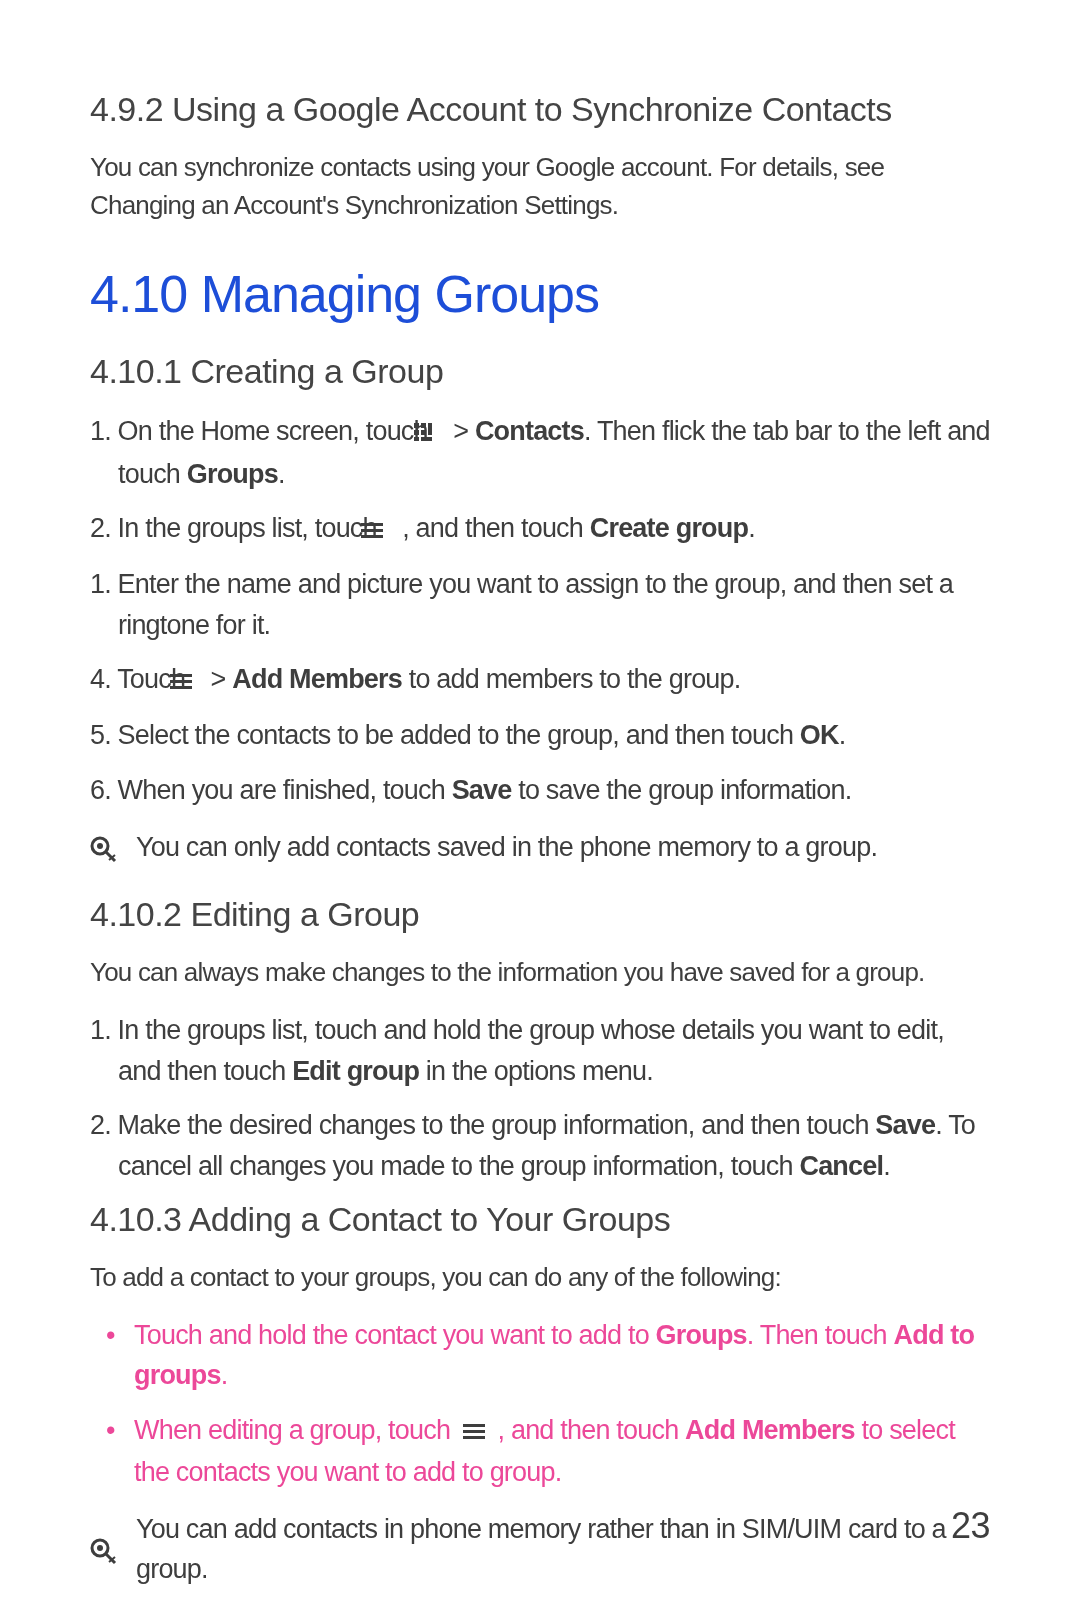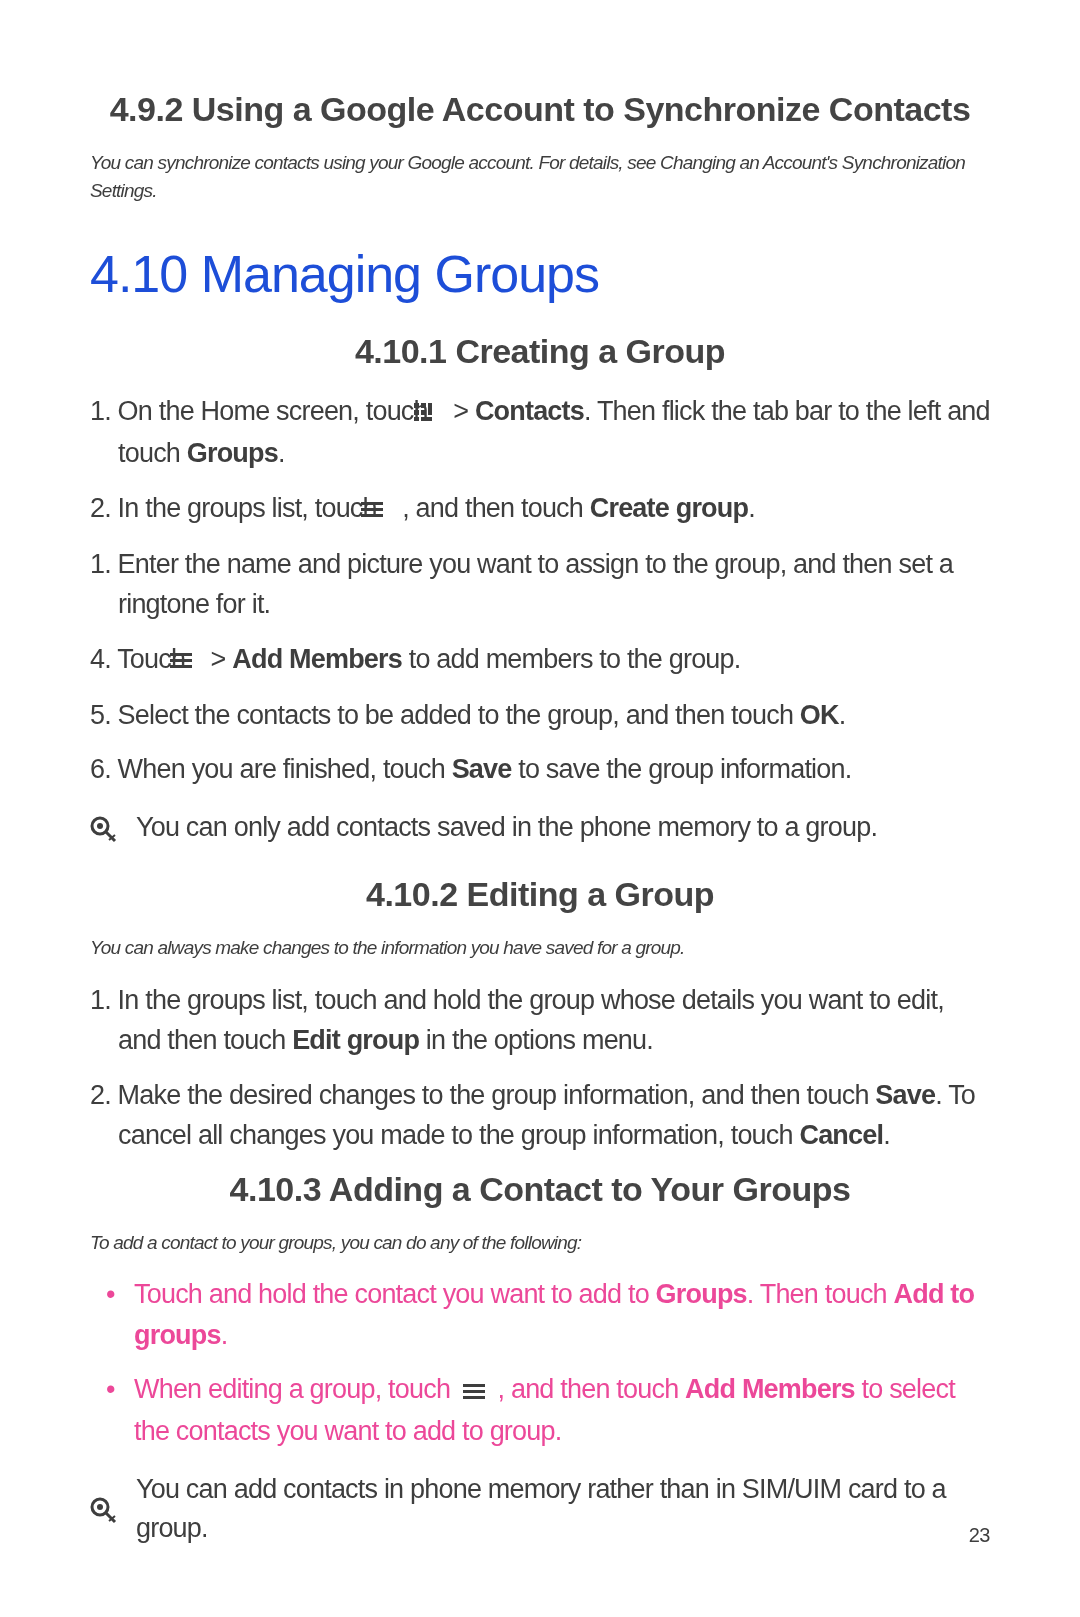--- a/index.html
+++ b/index.html
@@ -6,42 +6,40 @@
   html, body { width: 1080px; height: 1617px; background: #fff; }
   body {
     font-family: Arial, Helvetica, sans-serif;
     color: #3e3e3e;
     padding: 90px 90px 60px 90px;
     position: relative;
     letter-spacing: -0.5px;
   }
   .h3 {
     font-size: 34px;
-    font-weight: 700;
+    font-weight: 400;
     color: #444;
     margin-bottom: 20px;
     letter-spacing: -0.5px;
-    text-align: center;
   }
   .h2 {
     font-size: 52px;
     font-weight: 400;
     color: #1d4ed8;
     margin-top: 40px;
     margin-bottom: 28px;
     letter-spacing: -1px;
   }
   .para {
-    font-size: 19px;
+    font-size: 26px;
     line-height: 1.45;
     color: #3e3e3e;
     margin-bottom: 18px;
     letter-spacing: -0.8px;
     font-stretch: condensed;
-    font-style: italic;
   }
   .ol { list-style: none; counter-reset: step; }
   .ol > li {
     font-size: 27px;
     line-height: 1.5;
     color: #3e3e3e;
     margin-bottom: 14px;
     padding-left: 28px;
     text-indent: -28px;
     letter-spacing: -0.8px;
@@ -84,21 +82,21 @@
   .note-text {
     font-size: 27px;
     line-height: 1.45;
     color: #3e3e3e;
     letter-spacing: -0.8px;
   }
   .page-num {
     position: absolute;
     bottom: 70px;
     right: 90px;
-    font-size: 20px;
+    font-size: 36px;
     color: #3e3e3e;
   }
   .sect { margin-bottom: 10px; }
 </style>
 </head>
 <body>
 
 <div class="sect">
   <div class="h3">4.9.2  Using a Google Account to Synchronize Contacts</div>
   <p class="para">You can synchronize contacts using your Google account. For details, see Changing an Account's Synchronization Settings.</p>

